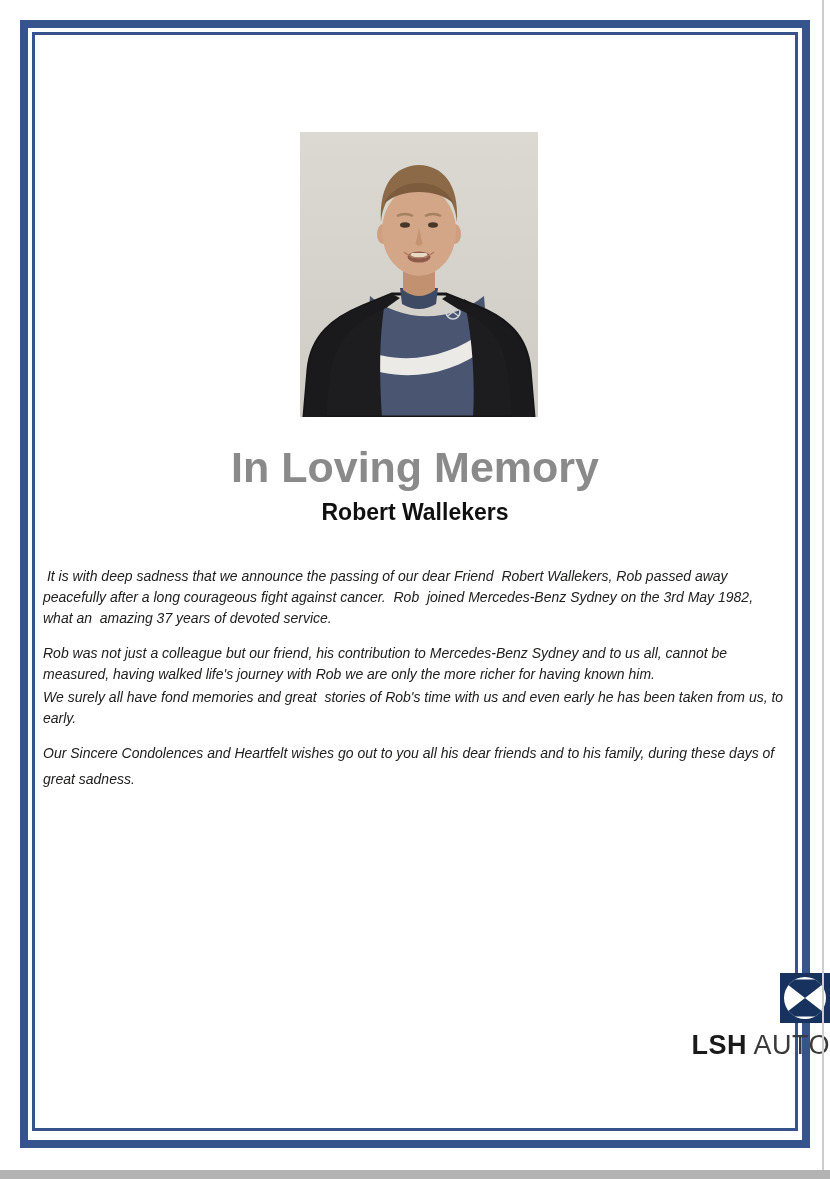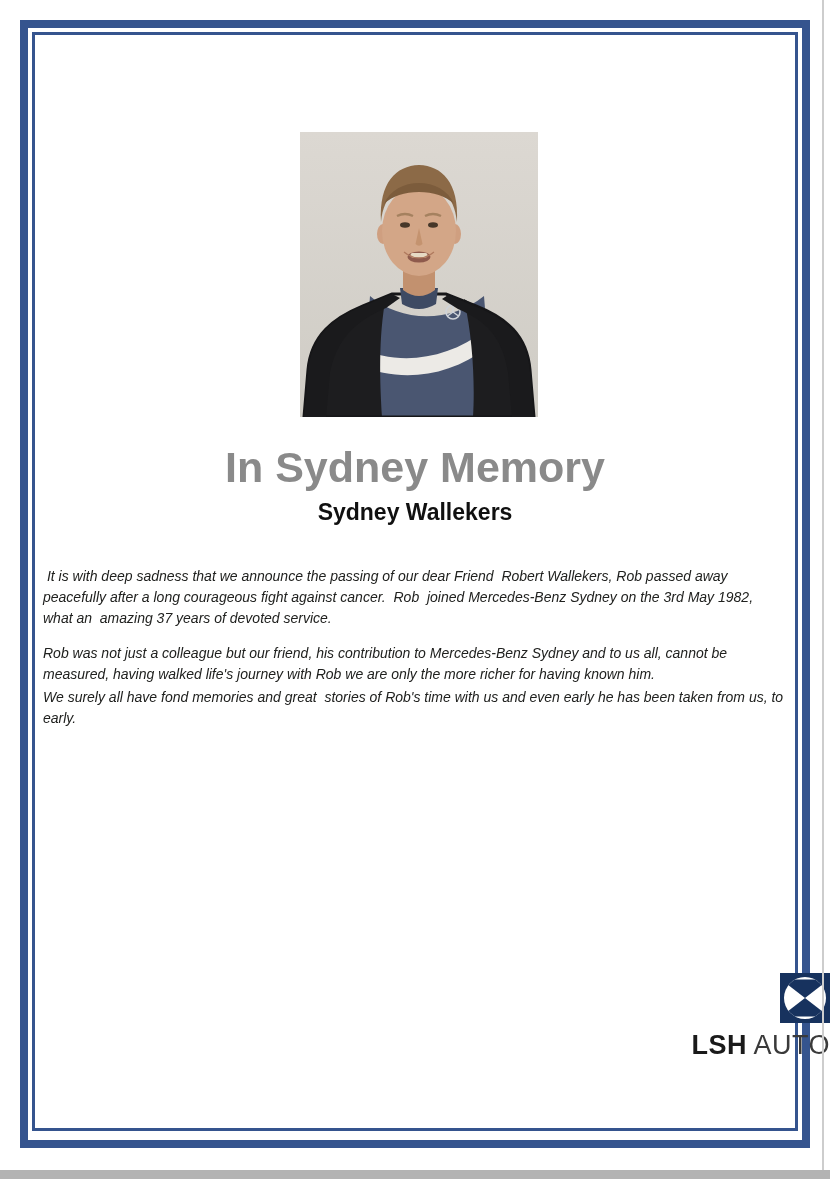--- a/index.html
+++ b/index.html
@@ -148,27 +148,28 @@
 
         <path d="M119,96 L115.5,112 Q119,115.5 122.5,112 Z" fill="#c4936f"></path>
 
         <ellipse cx="119" cy="125" rx="11.5" ry="5.5" fill="#8e5a4c"></ellipse>
         <rect x="110.5" y="121" width="17" height="4.5" rx="2" fill="#e6dac4"></rect>
         <path d="M104,120 Q119,132 134,120" stroke="#b07a5e" stroke-width="1.2" fill="none"></path>
       </g>
     </svg>
   </div>
 
-  <div class="title">In Sydney Memory</div>
-  <div class="name">Sydney Wallekers</div>
+  <div class="title">In Loving Memory</div>
+  <div class="name">Robert Wallekers</div>
 
   <div class="body-text">
     <p class="para p1"> It is with deep sadness that we announce the passing of our dear Friend  Robert Wallekers, Rob passed away peacefully after a long courageous fight against cancer.  Rob  joined Mercedes-Benz Sydney on the 3rd May 1982, what an  amazing 37 years of devoted service.</p>
     <p class="para p2">Rob was not just a colleague but our friend, his contribution to Mercedes-Benz Sydney and to us all, cannot be measured, having walked life's journey with Rob we are only the more richer for having known him.</p>
     <p class="para p3">We surely all have fond memories and great  stories of Rob's time with us and even early he has been taken from us, to early.</p>
+    <p class="para p4">Our Sincere Condolences and Heartfelt wishes go out to you all his dear friends and to his family, during these days of great sadness.</p>
   </div>
 
   <div class="logo-block">
     <div class="logo-icon">
       <svg viewBox="0 0 50 50" xmlns="http://www.w3.org/2000/svg">
         <rect width="50" height="50" fill="#17325e"></rect>
         <circle cx="25" cy="25" r="21" fill="#ffffff"></circle>
         <clipPath id="logoCircle">
             <circle cx="25" cy="25" r="21"></circle>
           </clipPath>

